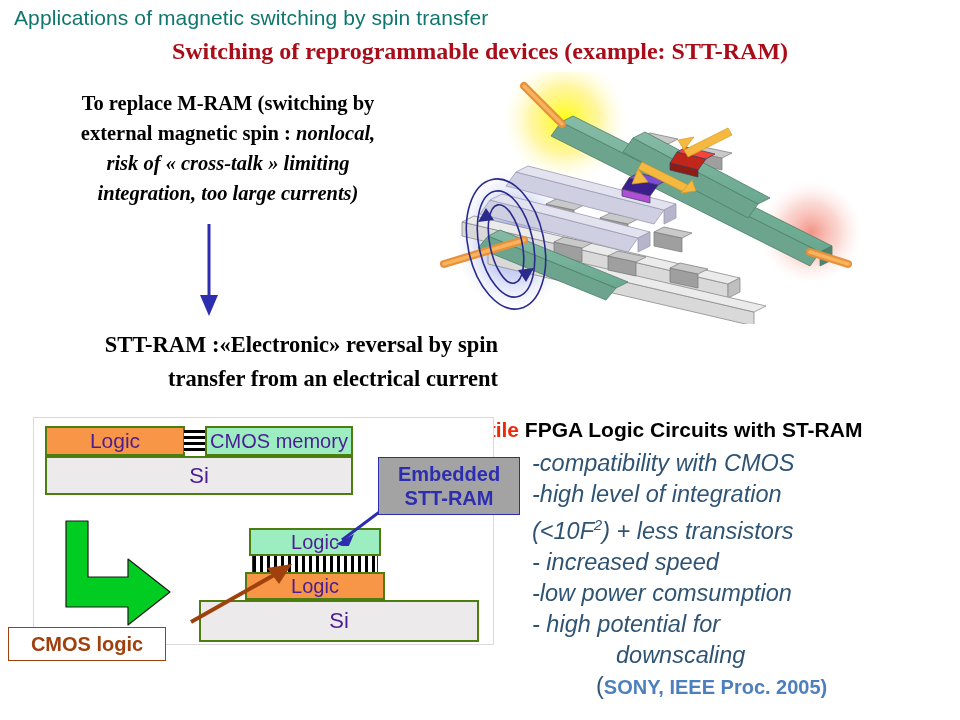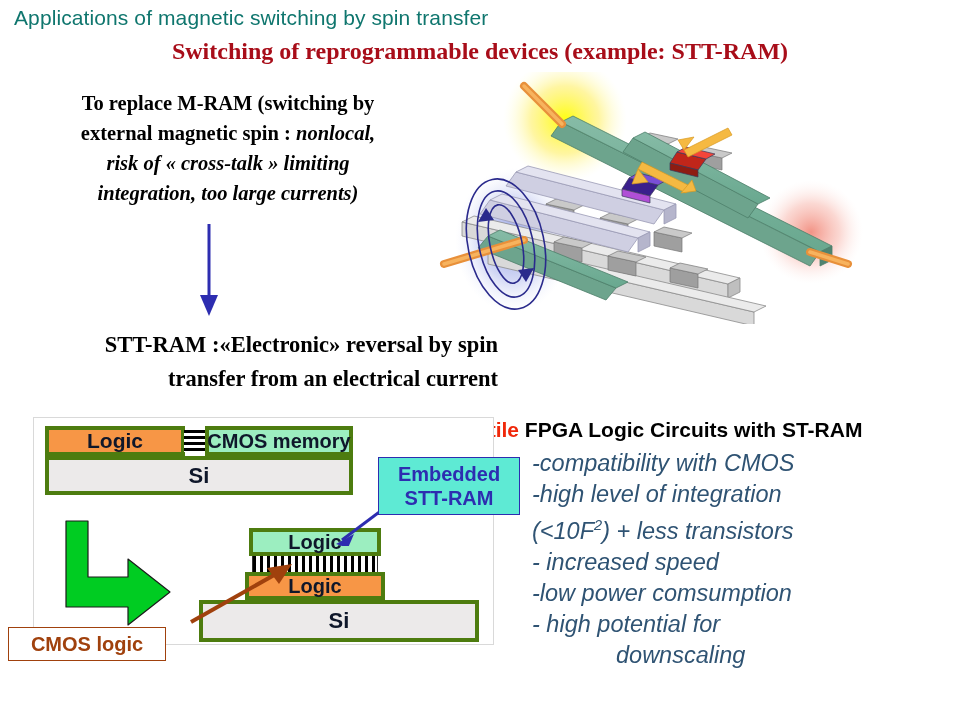--- a/index.html
+++ b/index.html
@@ -68,28 +68,27 @@
   #device-panel {
     left: 33px; top: 417px;
     width: 461px; height: 228px;
     border: 1px solid #d9d9d9;
     box-sizing: border-box;
     background: #ffffff;
   }
   .blk {
     position: absolute;
     box-sizing: border-box;
-    border: 4px solid #4d7c0f;
+    border: 2px solid #4d7c0f;
     display: flex;
     align-items: center;
     justify-content: center;
     font-family: "Liberation Sans", sans-serif;
-    color: #0f172a;
-    white-space: nowrap;
-    font-weight: bold;
+    color: #4c1d95;
+    white-space: nowrap;
   }
   .blk-orange { background: #f79646; }
   .blk-green  { background: #9ceec0; }
   .blk-gray   { background: #eceaea; }
 
   #top-logic      { left: 45px;  top: 426px; width: 140px; height: 30px; font-size: 21px; }
   #top-cmos-mem   { left: 205px; top: 426px; width: 148px; height: 30px; font-size: 20px; }
   #top-si         { left: 45px;  top: 456px; width: 308px; height: 39px; font-size: 22px; }
   #top-interconnect {
     left: 184px; top: 430px; width: 23px; height: 22px;
@@ -106,21 +105,21 @@
     box-sizing: border-box;
   }
   #bot-logic   { left: 245px; top: 572px; width: 140px; height: 28px; font-size: 20px; }
   #bot-si      { left: 199px; top: 600px; width: 280px; height: 42px; font-size: 22px; }
 
   
   #embedded-callout {
     left: 378px; top: 457px;
     width: 142px; height: 58px;
     border: 1.5px solid #2d2db0;
-    background: #5eead4;
+    background: #a3a3a3;
     box-sizing: border-box;
     display: flex; flex-direction: column;
     align-items: center; justify-content: center;
     font-family: "Liberation Sans", sans-serif;
     font-weight: bold; font-size: 20px;
     color: #2d2db0;
     line-height: 24px;
   }
 
   
@@ -316,20 +315,21 @@
   </div>
 
   <div class="abs" id="advantages-list">
     <div>-compatibility with CMOS</div>
     <div>-high level of integration</div>
     <div><span>(&lt;10F</span><sup>2</sup><span>) + less transistors</span></div>
     <div>- increased speed</div>
     <div>-low power comsumption</div>
     <div>- high potential for</div>
     <div class="indent1">downscaling</div>
+    <div class="indent2"><span class="paren">(</span><span class="src">SONY, IEEE Proc. 2005)</span></div>
   </div>
 
   <div class="abs" id="device-panel"></div>
 
   <div class="abs blk blk-orange" id="top-logic">Logic</div>
   <div class="abs" id="top-interconnect"></div>
   <div class="abs blk blk-green" id="top-cmos-mem">CMOS memory</div>
   <div class="abs blk blk-gray" id="top-si">Si</div>
 
   <div class="abs blk blk-green" id="mtjs-blk">Logic</div>

